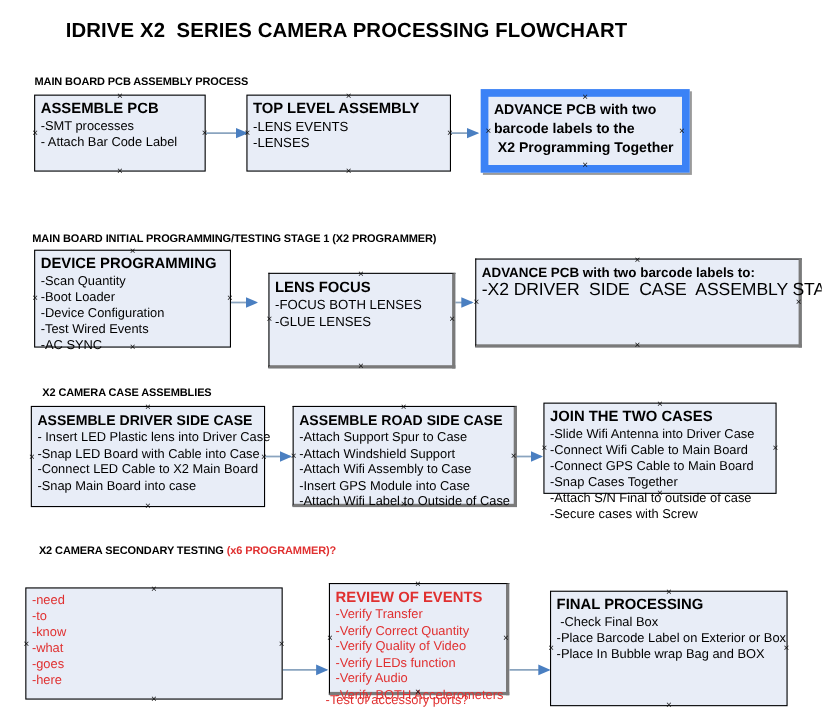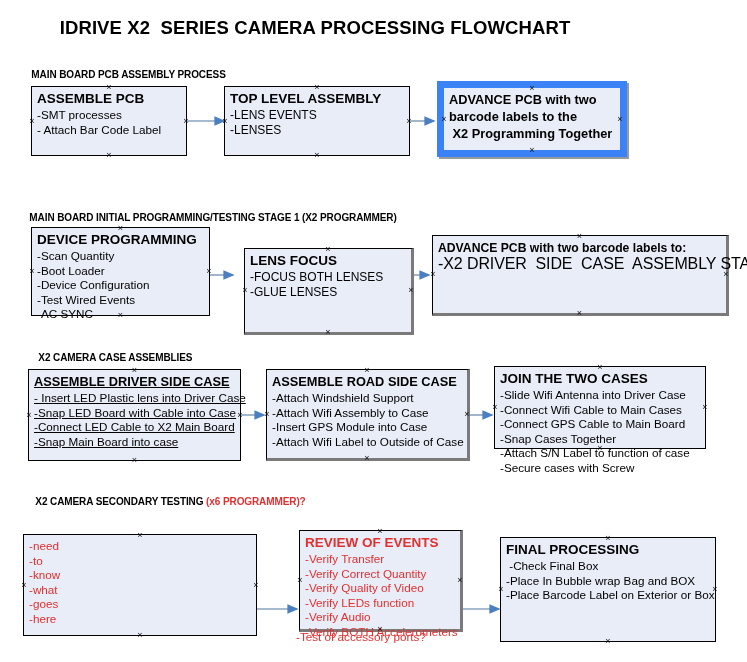--- a/index.html
+++ b/index.html
@@ -225,56 +225,57 @@
   <span class="xmark" style="left:50%; top:0;"></span>
   <span class="xmark" style="left:50%; top:100%;"></span>
   <span class="xmark" style="left:0; top:50%;"></span>
   <span class="xmark" style="left:100%; top:50%;"></span>
 </div>
 
 <div class="section-header" style="left:33px; top:341px;">
   <span>X2 CAMERA CASE ASSEMBLIES</span>
 </div>
 
-<div class="box thin" style="left:28px; top:369px; width:213px; height:92px;text-decoration:underline;">
+<div class="box thin" style="left:28px; top:369px; width:213px; height:92px;">
   <div class="box-inner">
     <div class="box-title small">ASSEMBLE DRIVER SIDE CASE</div>
     <div class="box-line">- Insert LED Plastic lens into Driver Case</div>
     <div class="box-line">-Snap LED Board with Cable into Case</div>
     <div class="box-line">-Connect LED Cable to X2 Main Board</div>
     <div class="box-line">-Snap Main Board into case</div>
   </div>
   <span class="xmark" style="left:50%; top:0;"></span>
   <span class="xmark" style="left:50%; top:100%;"></span>
   <span class="xmark" style="left:0; top:50%;"></span>
   <span class="xmark" style="left:100%; top:50%;"></span>
 </div>
 
 <div class="box gray" style="left:266px; top:369px; width:204px; height:92px;">
   <div class="box-inner">
     <div class="box-title small">ASSEMBLE ROAD SIDE CASE</div>
+    <div class="box-line">-Attach Support Spur to Case</div>
     <div class="box-line">-Attach Windshield Support</div>
     <div class="box-line">-Attach Wifi Assembly to Case</div>
     <div class="box-line">-Insert GPS Module into Case</div>
     <div class="box-line">-Attach Wifi Label to Outside of Case</div>
   </div>
   <span class="xmark" style="left:50%; top:0;"></span>
   <span class="xmark" style="left:50%; top:100%;"></span>
   <span class="xmark" style="left:0; top:50%;"></span>
   <span class="xmark" style="left:100%; top:50%;"></span>
 </div>
 
 <div class="box thin" style="left:494px; top:366px; width:212px; height:83px;">
   <div class="box-inner">
     <div class="box-title">JOIN THE TWO CASES</div>
     <div class="box-line">-Slide Wifi Antenna into Driver Case</div>
-    <div class="box-line">-Connect Wifi Cable to Main Cases</div>
+    <div class="box-line">-Connect Wifi Cable to Main Board</div>
     <div class="box-line">-Connect GPS Cable to Main Board</div>
     <div class="box-line">-Snap Cases Together</div>
-    <div class="box-line">-Attach S/N Label to function of case</div>
+    <div class="box-line">-Attach S/N Final to outside of case</div>
     <div class="box-line">-Secure cases with Screw</div>
   </div>
   <span class="xmark" style="left:50%; top:0;"></span>
   <span class="xmark" style="left:50%; top:100%;"></span>
   <span class="xmark" style="left:0; top:50%;"></span>
   <span class="xmark" style="left:100%; top:50%;"></span>
 </div>
 
 <div class="section-header" style="left:30px; top:485px;">
   <span>X2 CAMERA SECONDARY TESTING </span><span class="red">(x6 PROGRAMMER)?</span>
@@ -310,20 +311,20 @@
   <span class="xmark" style="left:0; top:50%;"></span>
   <span class="xmark" style="left:100%; top:50%;"></span>
 </div>
 
 <div class="overflow-line" style="left:296px; top:630px;">-Test of accessory ports?</div>
 
 <div class="box thin" style="left:500px; top:537px; width:216px; height:105px;">
   <div class="box-inner">
     <div class="box-title">FINAL PROCESSING</div>
     <div class="box-line"> -Check Final Box</div>
+    <div class="box-line">-Place Barcode Label on Exterior or Box</div>
     <div class="box-line">-Place In Bubble wrap Bag and BOX</div>
-    <div class="box-line">-Place Barcode Label on Exterior or Box</div>
   </div>
   <span class="xmark" style="left:50%; top:0;"></span>
   <span class="xmark" style="left:50%; top:100%;"></span>
   <span class="xmark" style="left:0; top:50%;"></span>
   <span class="xmark" style="left:100%; top:50%;"></span>
 </div>
 
 </body></html>

